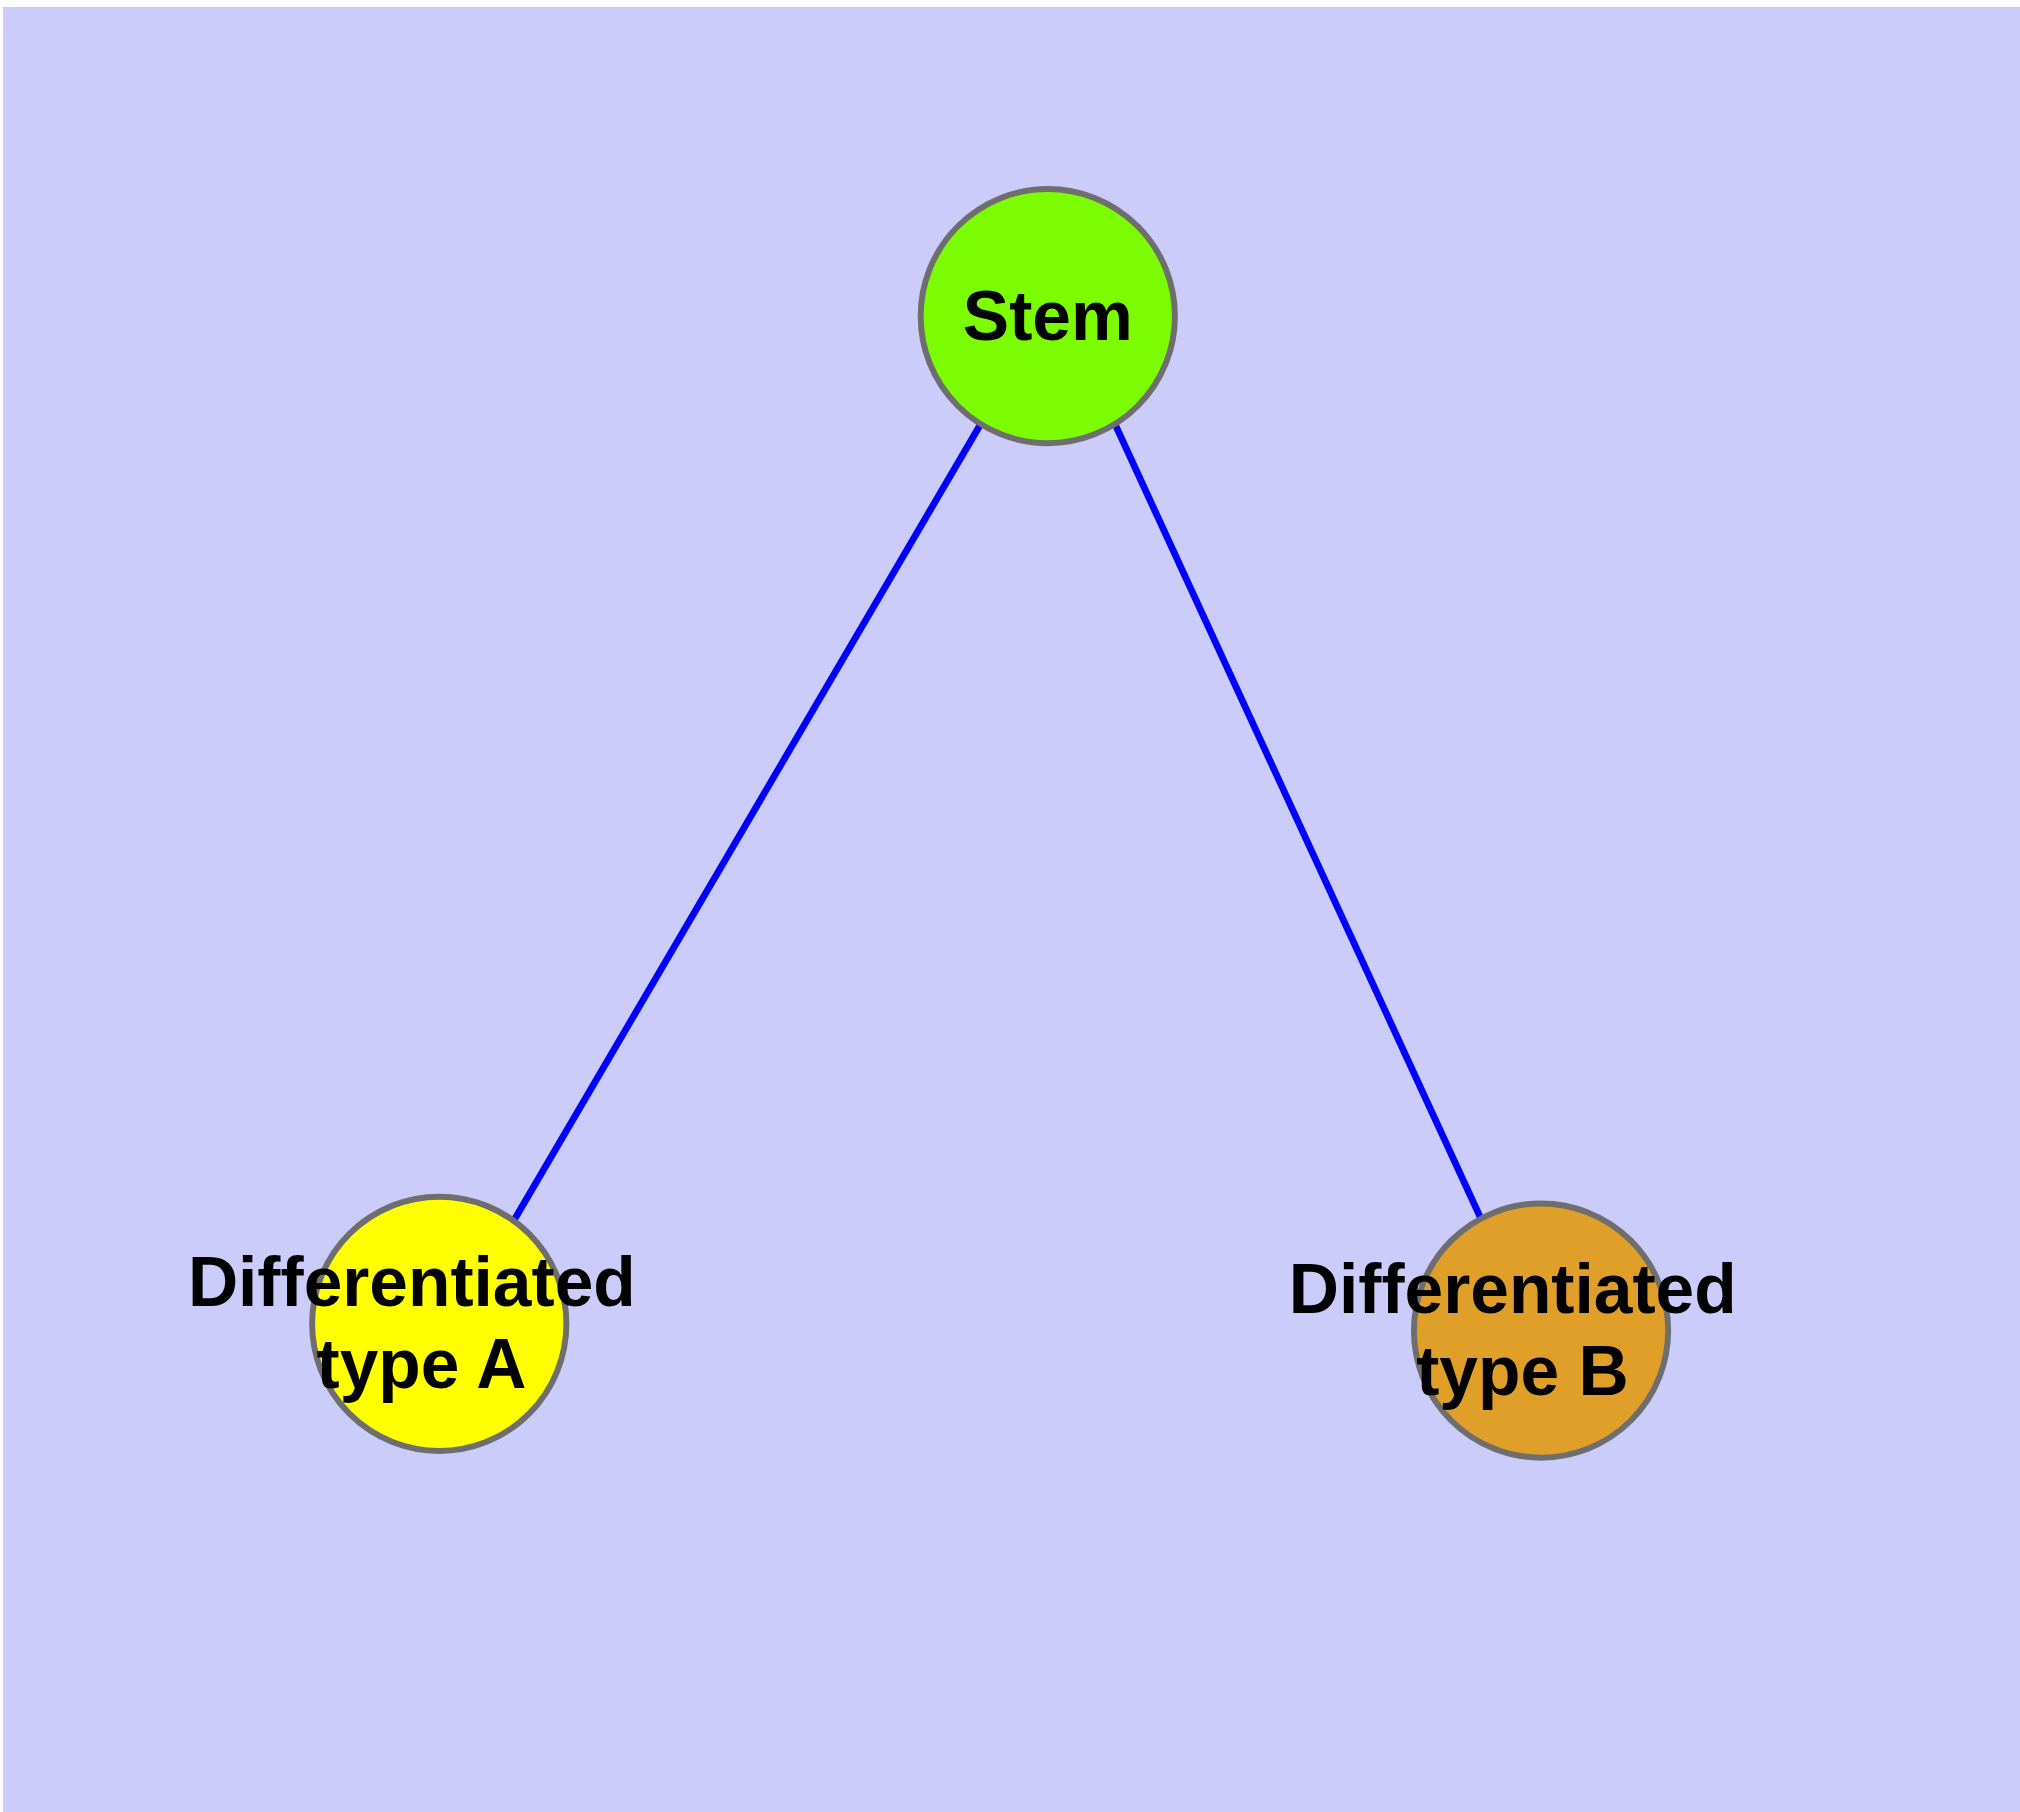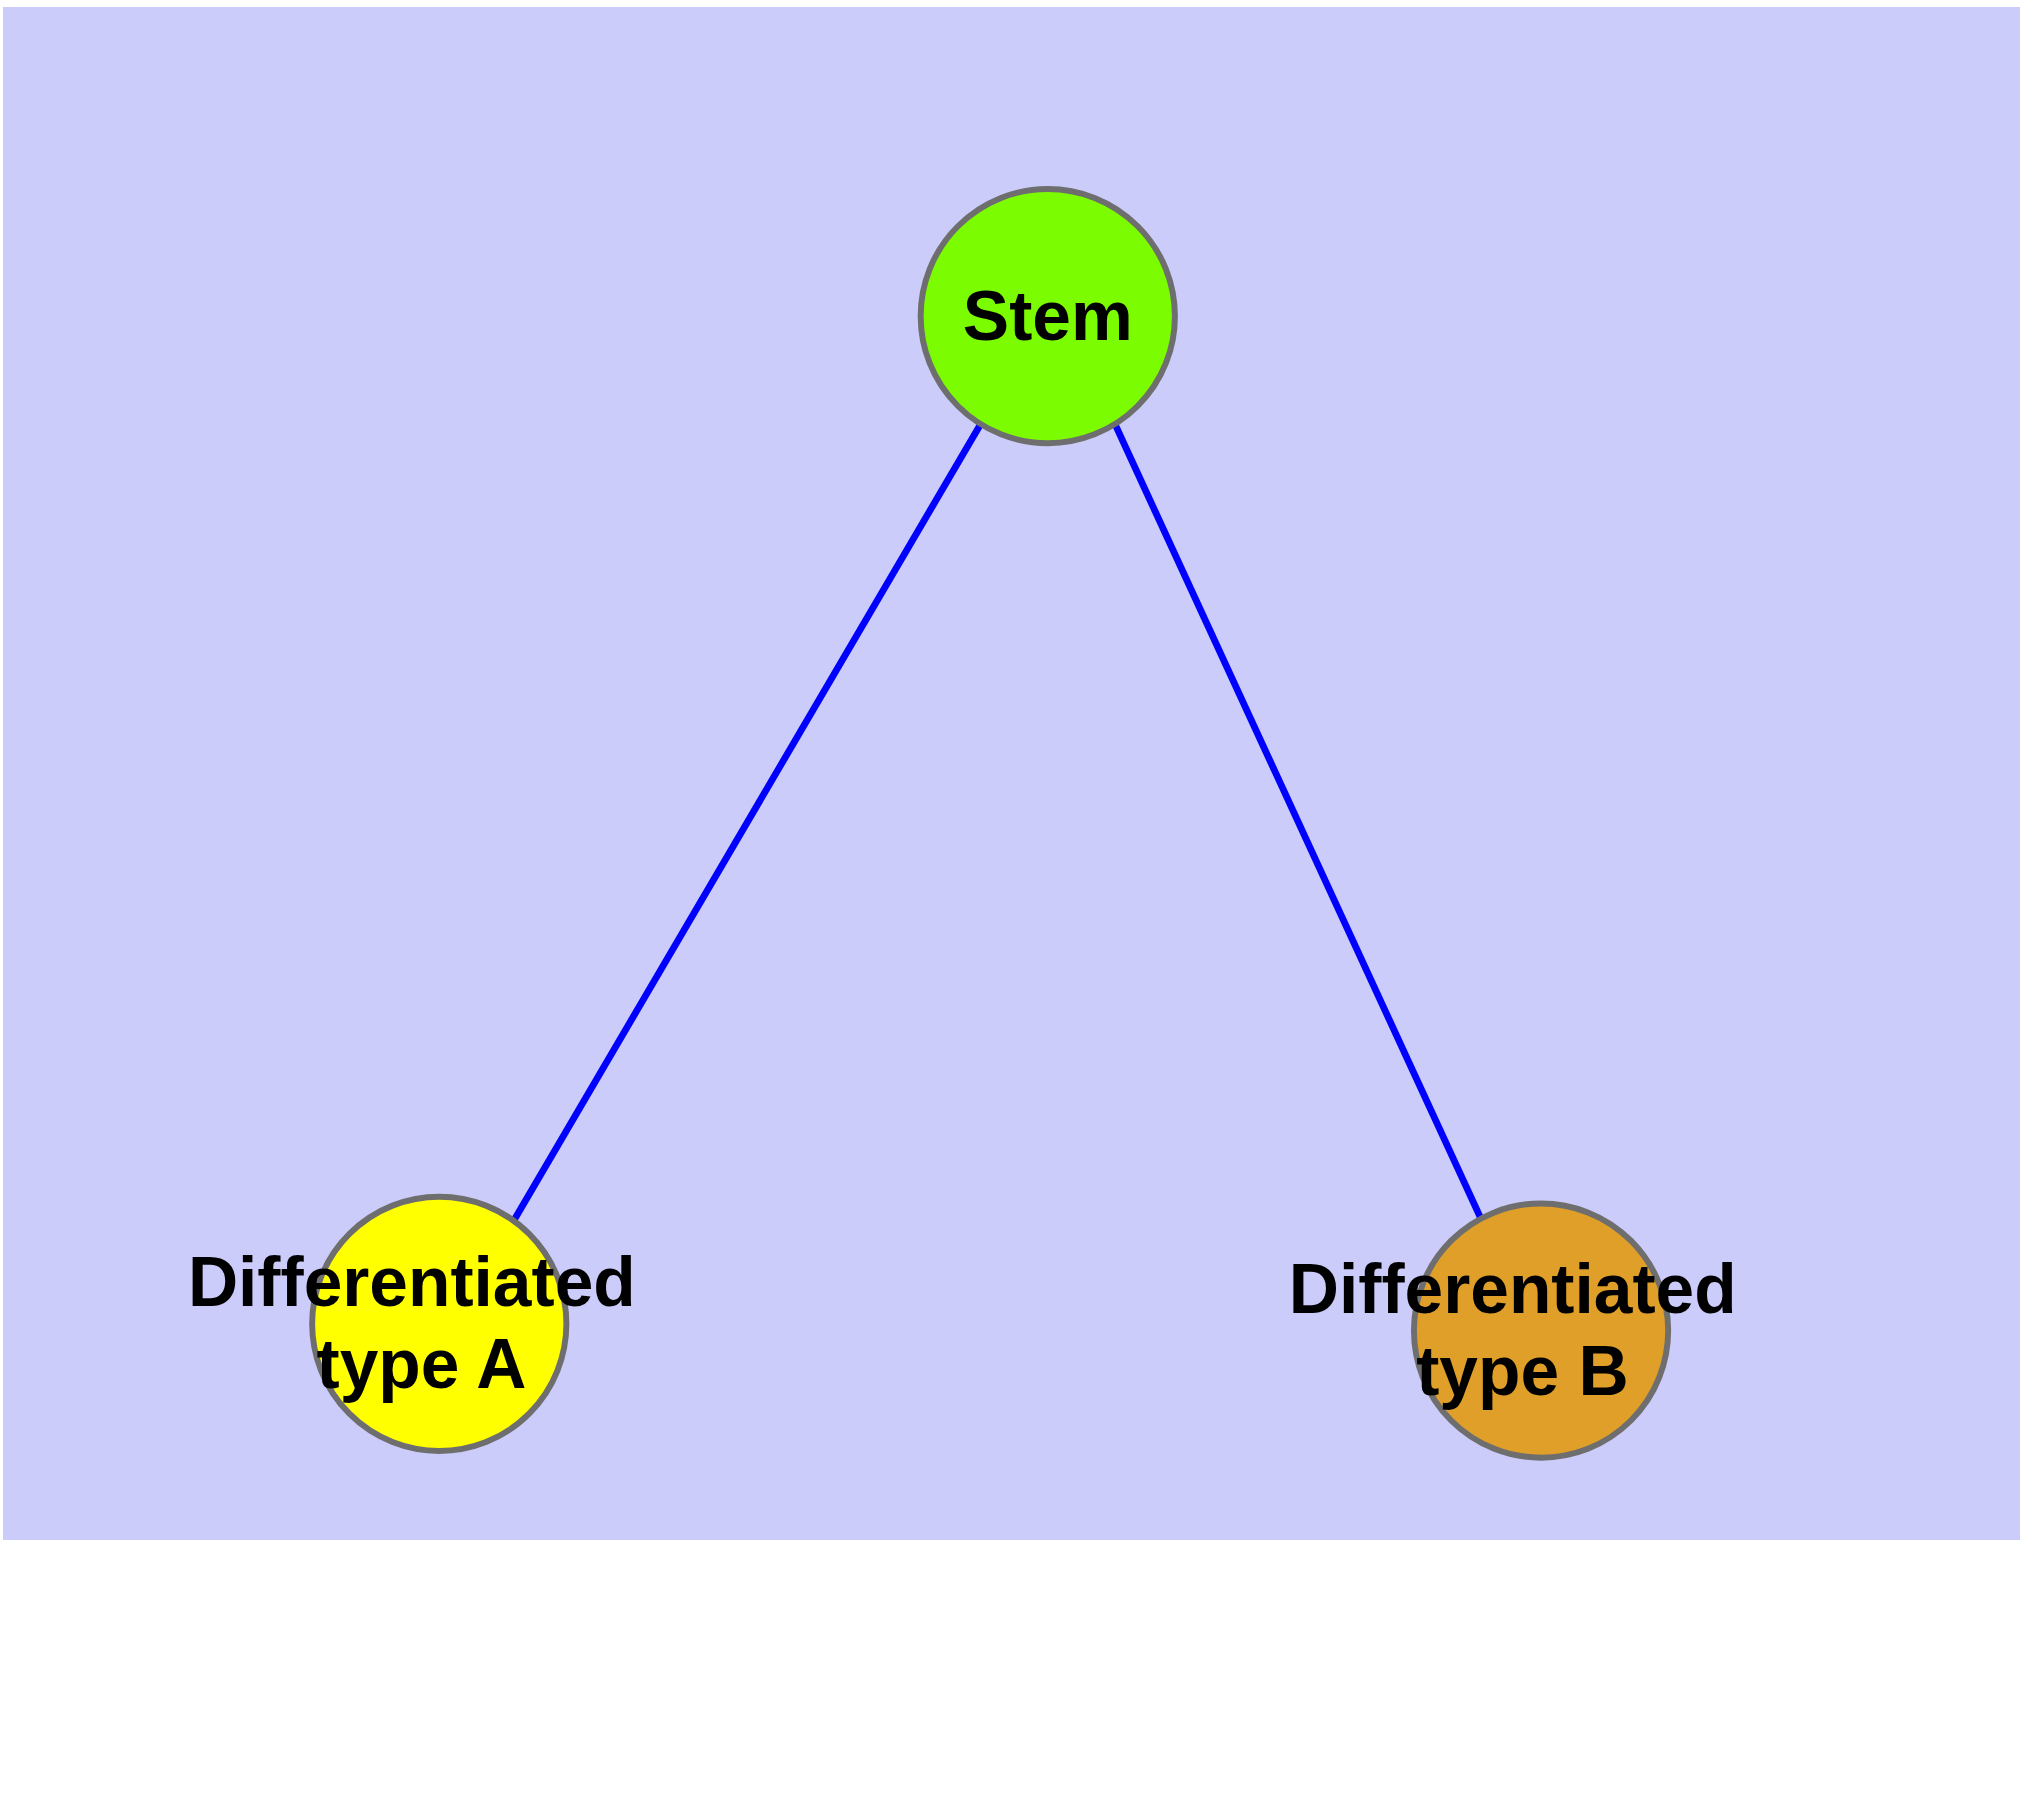--- a/index.html
+++ b/index.html
@@ -47,21 +47,21 @@
     font-weight: bold;
     fill: #000000;
     text-anchor: middle;
     dominant-baseline: middle;
     paint-order: normal;
   }
 </style>
 </head>
 <body>
 
-<div id="canvas" style="width: 2021px; height: 1540px; background: rgb(255, 255, 255);">
+<div id="canvas" style="width: 2021px; height: 1812px; background: rgb(255, 255, 255);">
 
   <div id="plot-area" style="background: rgb(204, 204, 250);"></div>
 
   <svg id="graph-svg" viewBox="0 0 2384 2138" xmlns="http://www.w3.org/2000/svg">
 
     <g>
       <line class="edge-line" x1="1157" y1="500" x2="606" y2="1440" stroke="#0000ff" stroke-width="8"></line>
       <line class="edge-line" x1="1316" y1="502" x2="1748" y2="1440" stroke="#0000ff" stroke-width="8"></line>
     </g>
 

